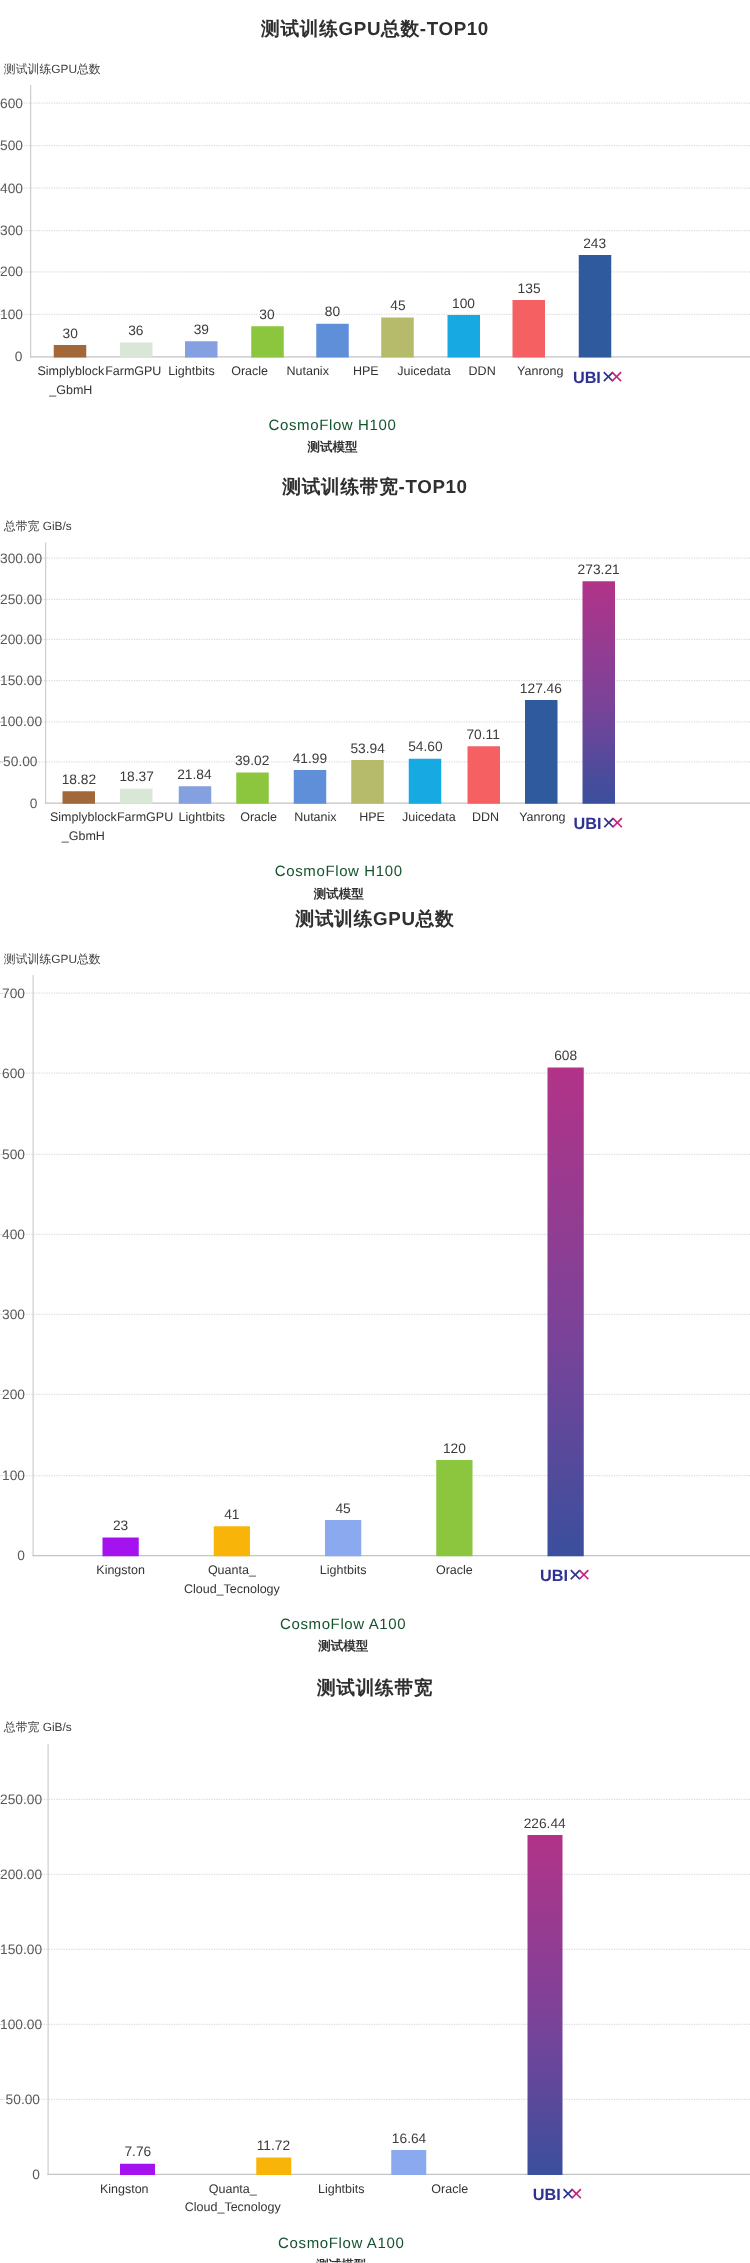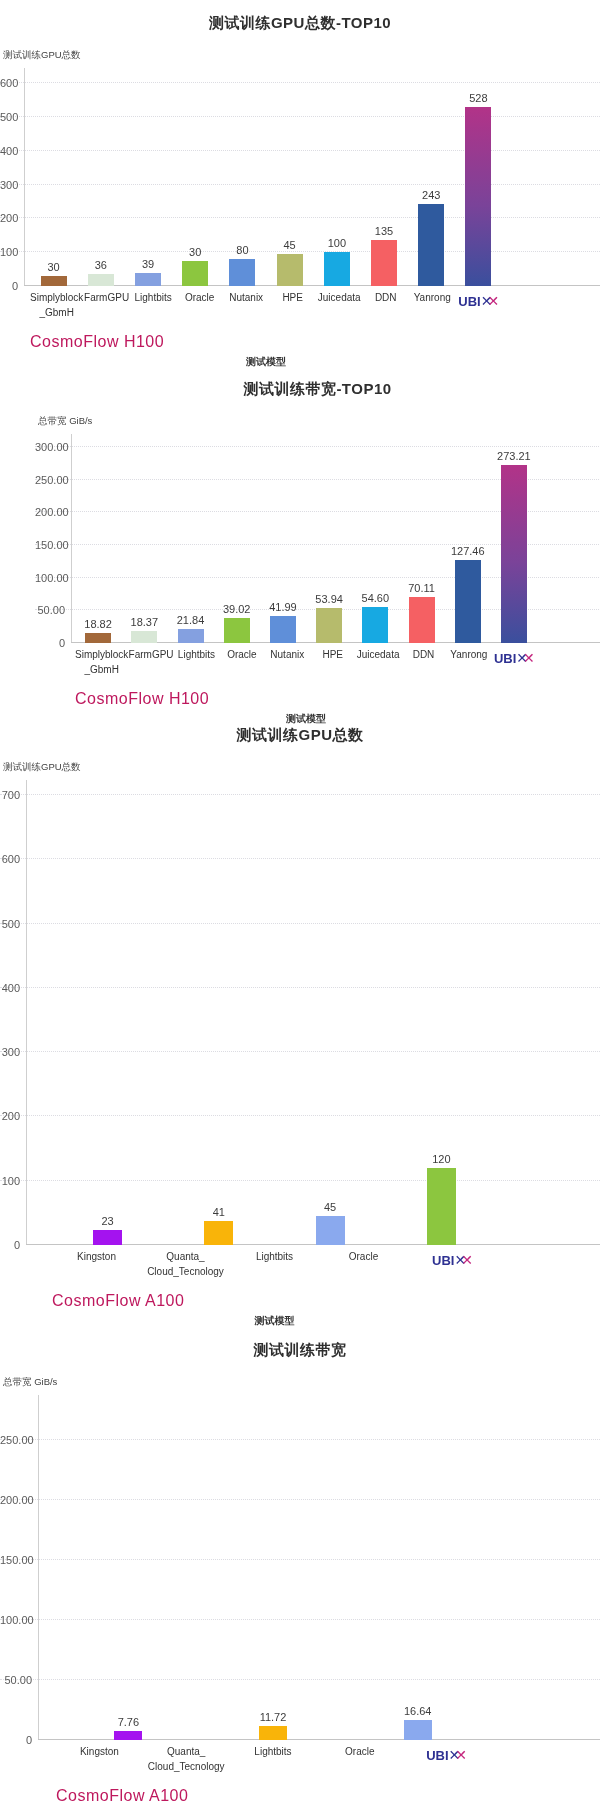--- a/index.html
+++ b/index.html
@@ -11,21 +11,21 @@
   .vaxis{position:absolute;top:0;bottom:0;width:1px;background:#cfcfcf;}
   .haxis{position:absolute;bottom:0;right:0;height:1px;background:#c4c4c4;}
   .gridline{position:absolute;left:0;right:0;height:0;border-top:1px dotted #dcdce2;}
   .tick-label{position:absolute;font-size:11px;color:#5a5a5a;text-align:right;}
   .bars{position:absolute;bottom:0;display:flex;align-items:flex-end;height:100%;}
   .barcell{flex:1;display:flex;flex-direction:column;align-items:center;justify-content:flex-end;}
   .bar-value{font-size:11px;color:#3c3c3c;margin-bottom:3px;white-space:nowrap;}
   .bar{border-radius:0;}
   .cats{display:flex;margin-top:5px;}
   .catcell{flex:1;text-align:center;font-size:10px;color:#333;line-height:1.45;white-space:pre-line;}
-  .xl1{font-size:16px;color:#be185d;margin-top:13px;letter-spacing:.5px;}
+  .xl1{text-align:center;font-size:12px;color:#14532d;margin-top:13px;letter-spacing:.5px;}
   .xl2{text-align:center;font-size:10px;color:#333;font-weight:700;margin-top:4px;}
   .ubix-logo{font-weight:800;font-size:13px;letter-spacing:0;white-space:nowrap;}
   .ubix-logo .xch{font-size:14px;font-weight:900;}
   .ubix-logo .x2{margin-left:-5px;}
 </style>
 </head>
 <body>
 
 <div id="charts">
     <section class="chart-section" style="height: 352px;">
@@ -77,43 +77,39 @@
             <div class="bar" style="width: 26px; height: 33.8333px; background: rgb(23, 169, 226);"></div>
           </div>
           <div class="barcell">
             <div class="bar-value">135</div>
             <div class="bar" style="width: 26px; height: 45.675px; background: rgb(245, 96, 99);"></div>
           </div>
           <div class="barcell">
             <div class="bar-value">243</div>
             <div class="bar" style="width: 26px; height: 82.215px; background: rgb(47, 90, 158);"></div>
           </div>
-          <div class="barcell">
-            <div class="bar-value">528</div>
-            <div class="bar" style="width: 26px; height: 178.64px; background: linear-gradient(rgb(178, 51, 136) 0%, rgb(122, 67, 153) 55%, rgb(58, 79, 157) 100%);"></div>
-          </div>
         </div>
       </div>
       <div class="cats" style="margin-left: 30px; width: 472px;">
         <div class="catcell">Simplyblock
 _GbmH</div>
         <div class="catcell">FarmGPU</div>
         <div class="catcell">Lightbits</div>
         <div class="catcell">Oracle</div>
         <div class="catcell">Nutanix</div>
         <div class="catcell">HPE</div>
         <div class="catcell">Juicedata</div>
         <div class="catcell">DDN</div>
         <div class="catcell">Yanrong</div>
         <div class="catcell"><span class="ubix-logo"><span style="color: rgb(46, 49, 146);">UBI</span><span class="xch x1" style="color: rgb(46, 49, 146);">✕</span><span class="xch x2" style="color: rgb(196, 38, 126);">✕</span></span></div>
       </div>
       <div class="xl1" style="margin-left: 30px; width: 472px;">CosmoFlow  H100</div>
       <div class="xl2" style="margin-left: 30px; width: 472px;">测试模型</div>
     </section>
-    <section class="chart-section" style="height: 332px; padding-left: 35px;">
+    <section class="chart-section" style="height: 332px;">
       <div class="chart-title">测试训练带宽-TOP10</div>
       <div class="ylabel">总带宽 GiB/s</div>
       <div class="plot" style="height: 209px;">
         <div class="tick-label" style="bottom: -6px; left: 0px; width: 30px;">0</div>
         <div class="gridline" style="bottom: 32.6667px;"></div>
         <div class="tick-label" style="bottom: 26.6667px; left: 0px; width: 30px;">50.00</div>
         <div class="gridline" style="bottom: 65.3333px;"></div>
         <div class="tick-label" style="bottom: 59.3333px; left: 0px; width: 30px;">100.00</div>
         <div class="gridline" style="bottom: 98px;"></div>
         <div class="tick-label" style="bottom: 92px; left: 0px; width: 30px;">150.00</div>
@@ -215,20 +211,24 @@
             <div class="bar" style="width: 29px; height: 23.7857px; background: rgb(249, 180, 9);"></div>
           </div>
           <div class="barcell">
             <div class="bar-value">45</div>
             <div class="bar" style="width: 29px; height: 28.9286px; background: rgb(138, 169, 238);"></div>
           </div>
           <div class="barcell">
             <div class="bar-value">120</div>
             <div class="bar" style="width: 29px; height: 77.1429px; background: rgb(140, 198, 63);"></div>
           </div>
+          <div class="barcell">
+            <div class="bar-value">608</div>
+            <div class="bar" style="width: 29px; height: 390.857px; background: linear-gradient(rgb(178, 51, 136) 0%, rgb(122, 67, 153) 55%, rgb(58, 79, 157) 100%);"></div>
+          </div>
         </div>
       </div>
       <div class="cats" style="margin-left: 52px; width: 445px;">
         <div class="catcell">Kingston</div>
         <div class="catcell">Quanta_
 Cloud_Tecnology</div>
         <div class="catcell">Lightbits</div>
         <div class="catcell">Oracle</div>
         <div class="catcell"><span class="ubix-logo"><span style="color: rgb(46, 49, 146);">UBI</span><span class="xch x1" style="color: rgb(46, 49, 146);">✕</span><span class="xch x2" style="color: rgb(196, 38, 126);">✕</span></span></div>
       </div>
@@ -258,20 +258,24 @@
             <div class="bar" style="width: 28px; height: 9.312px; background: rgb(164, 19, 239);"></div>
           </div>
           <div class="barcell">
             <div class="bar-value">11.72</div>
             <div class="bar" style="width: 28px; height: 14.064px; background: rgb(249, 180, 9);"></div>
           </div>
           <div class="barcell">
             <div class="bar-value">16.64</div>
             <div class="bar" style="width: 28px; height: 19.968px; background: rgb(138, 169, 238);"></div>
           </div>
+          <div class="barcell">
+            <div class="bar-value">226.44</div>
+            <div class="bar" style="width: 28px; height: 271.728px; background: linear-gradient(rgb(178, 51, 136) 0%, rgb(122, 67, 153) 55%, rgb(58, 79, 157) 100%);"></div>
+          </div>
         </div>
       </div>
       <div class="cats" style="margin-left: 56px; width: 434px;">
         <div class="catcell">Kingston</div>
         <div class="catcell">Quanta_
 Cloud_Tecnology</div>
         <div class="catcell">Lightbits</div>
         <div class="catcell">Oracle</div>
         <div class="catcell"><span class="ubix-logo"><span style="color: rgb(46, 49, 146);">UBI</span><span class="xch x1" style="color: rgb(46, 49, 146);">✕</span><span class="xch x2" style="color: rgb(196, 38, 126);">✕</span></span></div>
       </div>

